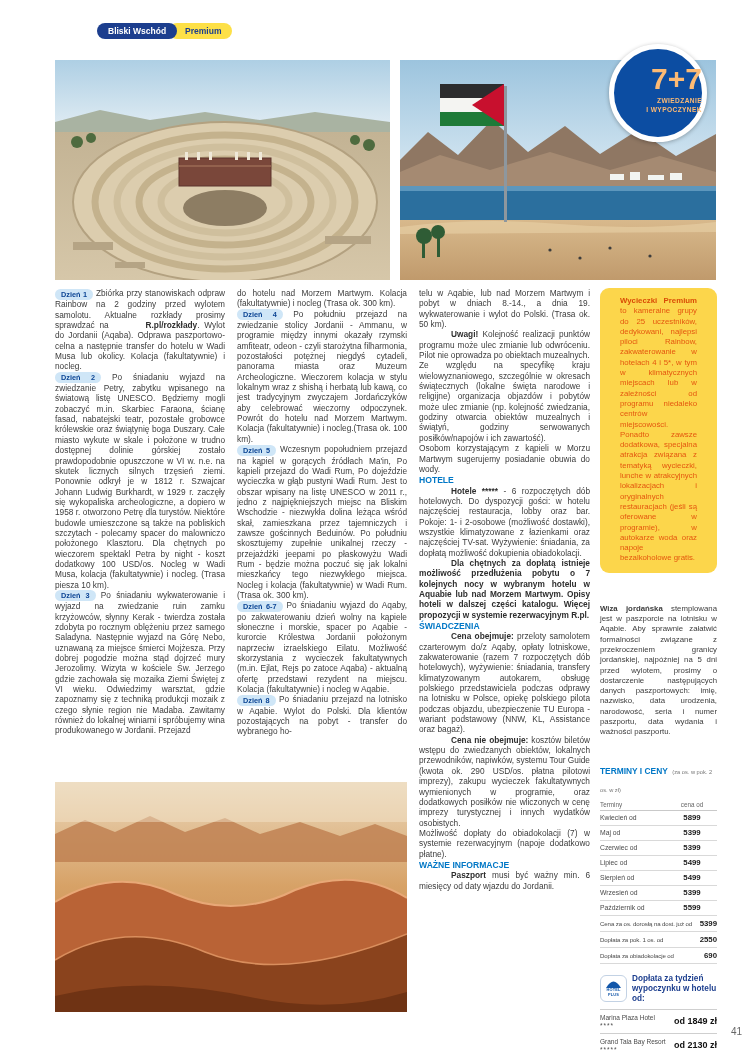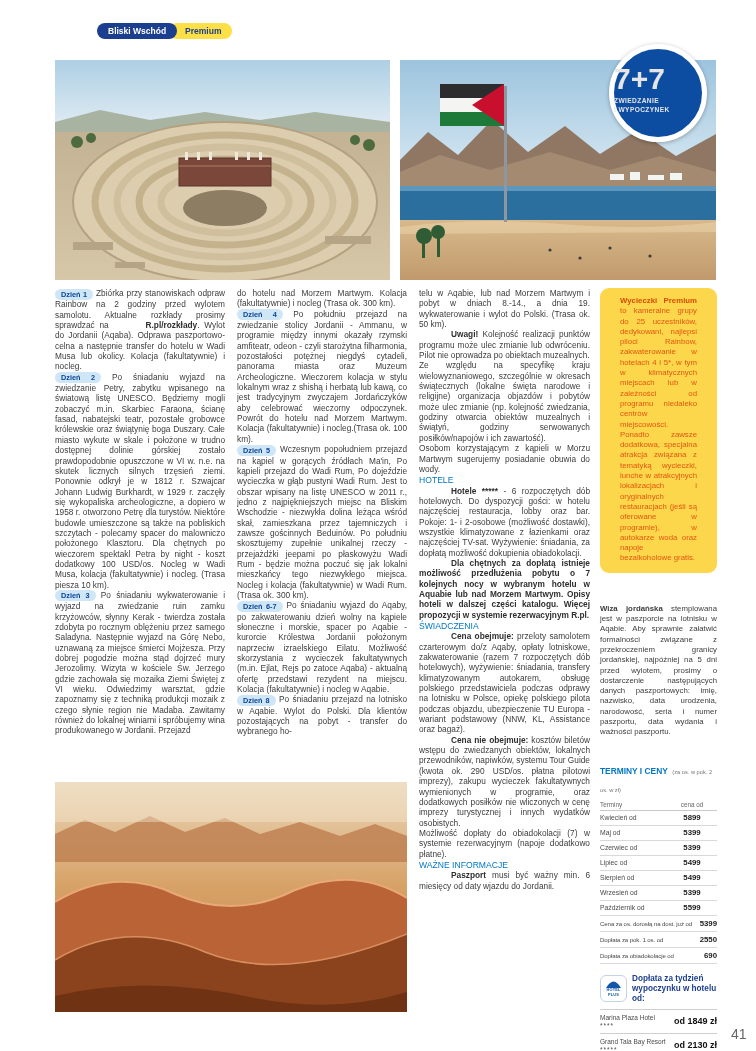--- a/index.html
+++ b/index.html
@@ -15,38 +15,38 @@
   .tag.yellow { background:#fde047; color:#1c3e8e; margin-left:-8px; padding-left:16px; z-index:1; }
   
   .photo { position:absolute; overflow:hidden; }
   .photo svg { display:block; width:100%; height:100%; }
   .photo1 { left:55px; top:60px; width:335px; height:220px; }
   .photo2 { left:400px; top:60px; width:316px; height:220px; }
   .photo3 { left:55px; top:782px; width:352px; height:230px; }
   
   .badge7 {
     position:absolute; left:609px; top:44px; width:98px; height:98px; border-radius:50%;
-    background:#0c4da2; border:5px solid #fff; color:#e5e5e5; text-align:left;
+    background:#0c4da2; border:5px solid #fff; color:#fdba74; text-align:right;
     box-shadow:0 1px 4px rgba(0,0,0,.3); z-index:5;
   }
   .b7-num { font-size:30px; font-weight:bold; line-height:1; margin-top:15px; }
   .b7-line { font-size:6.6px; font-weight:bold; letter-spacing:.4px; line-height:8.5px; }
   .b7-line.first { margin-top:3px; }
   
   .col { position:absolute; top:288px; width:170px; font-size:8.3px; line-height:10.35px; text-align:justify; overflow:hidden; }
   .col1 { left:55px;  height:490px; }
   .col2 { left:237px; height:490px; }
   .col3 { left:419px; width:171px; height:724px; }
   .para { margin:0; }
   .para b { color:#2e2e2e;margin-left:32px; }
   .day-pill {
     background:#cfe6f7; color:#0b4494; font-weight:bold; font-size:7.3px;
     padding:0.5px 6px 1.5px; border-radius:8px; white-space:nowrap;
   }
-  .col-heading { color:#0077c6; font-weight:normal; font-size:8.6px; text-align:left; margin:1px 0 0; }
+  .col-heading { color:#0077c6; font-weight:bold; font-size:8.6px; text-align:left; margin:1px 0 0; }
   
   .sidebar { position:absolute; left:600px; top:288px; width:117px; }
   .premium-box {
     background:#fcd64b; border-radius:9px; padding:8px 20px 9px; color:#e4570f;
     font-size:7.8px; line-height:10.3px; text-align:justify;
   }
   .premium-box b { color:#d94c06; }
   .visa { margin-top:31px; font-size:7.8px; line-height:10.3px; text-align:justify; color:#3c3c3c; }
   .pricetable { margin-top:22px; }
   .pt-title { margin-bottom:3px; }
@@ -70,21 +70,21 @@
   .hp-logo svg { display:block; }
   .hp-logo-text { font-size:3.9px; font-weight:bold; color:#1256a9; letter-spacing:.2px; line-height:4.4px; text-align:center; }
   .hp-title { font-size:8.2px; font-weight:bold; color:#1c3e8e; line-height:10px; }
   .hp-row { display:flex; justify-content:space-between; align-items:center; padding:4px 0; border-top:1px solid #cfcfcf; }
   .hp-name { font-size:6.5px; color:#4a4a4a; line-height:8px; }
   .hp-stars { font-size:6.5px; color:#4a4a4a; letter-spacing:1px; }
   .hp-price { font-size:9px; font-weight:bold; color:#111; white-space:nowrap; }
   .hp-more { font-size:6.3px; color:#4a4a4a; line-height:8px; width:52px; }
   .hp-check { font-size:8.6px; font-weight:bold; color:#111; white-space:nowrap; cursor:pointer; }
   .fine { margin-top:7px; font-size:5.9px; line-height:7.6px; color:#5a5a5a; text-align:justify; }
-  .pagenum { position:absolute; left:731px; top:1026px; font-size:14px; color:#666; }
+  .pagenum { position:absolute; left:731px; top:1026px; font-size:10px; color:#666; }
 </style>
 </head>
 <body>
 
 <div class="page">
 
   <div class="tags">
     <span class="tag navy">Bliski Wschód</span>
     <span class="tag yellow">Premium</span>
   </div>

